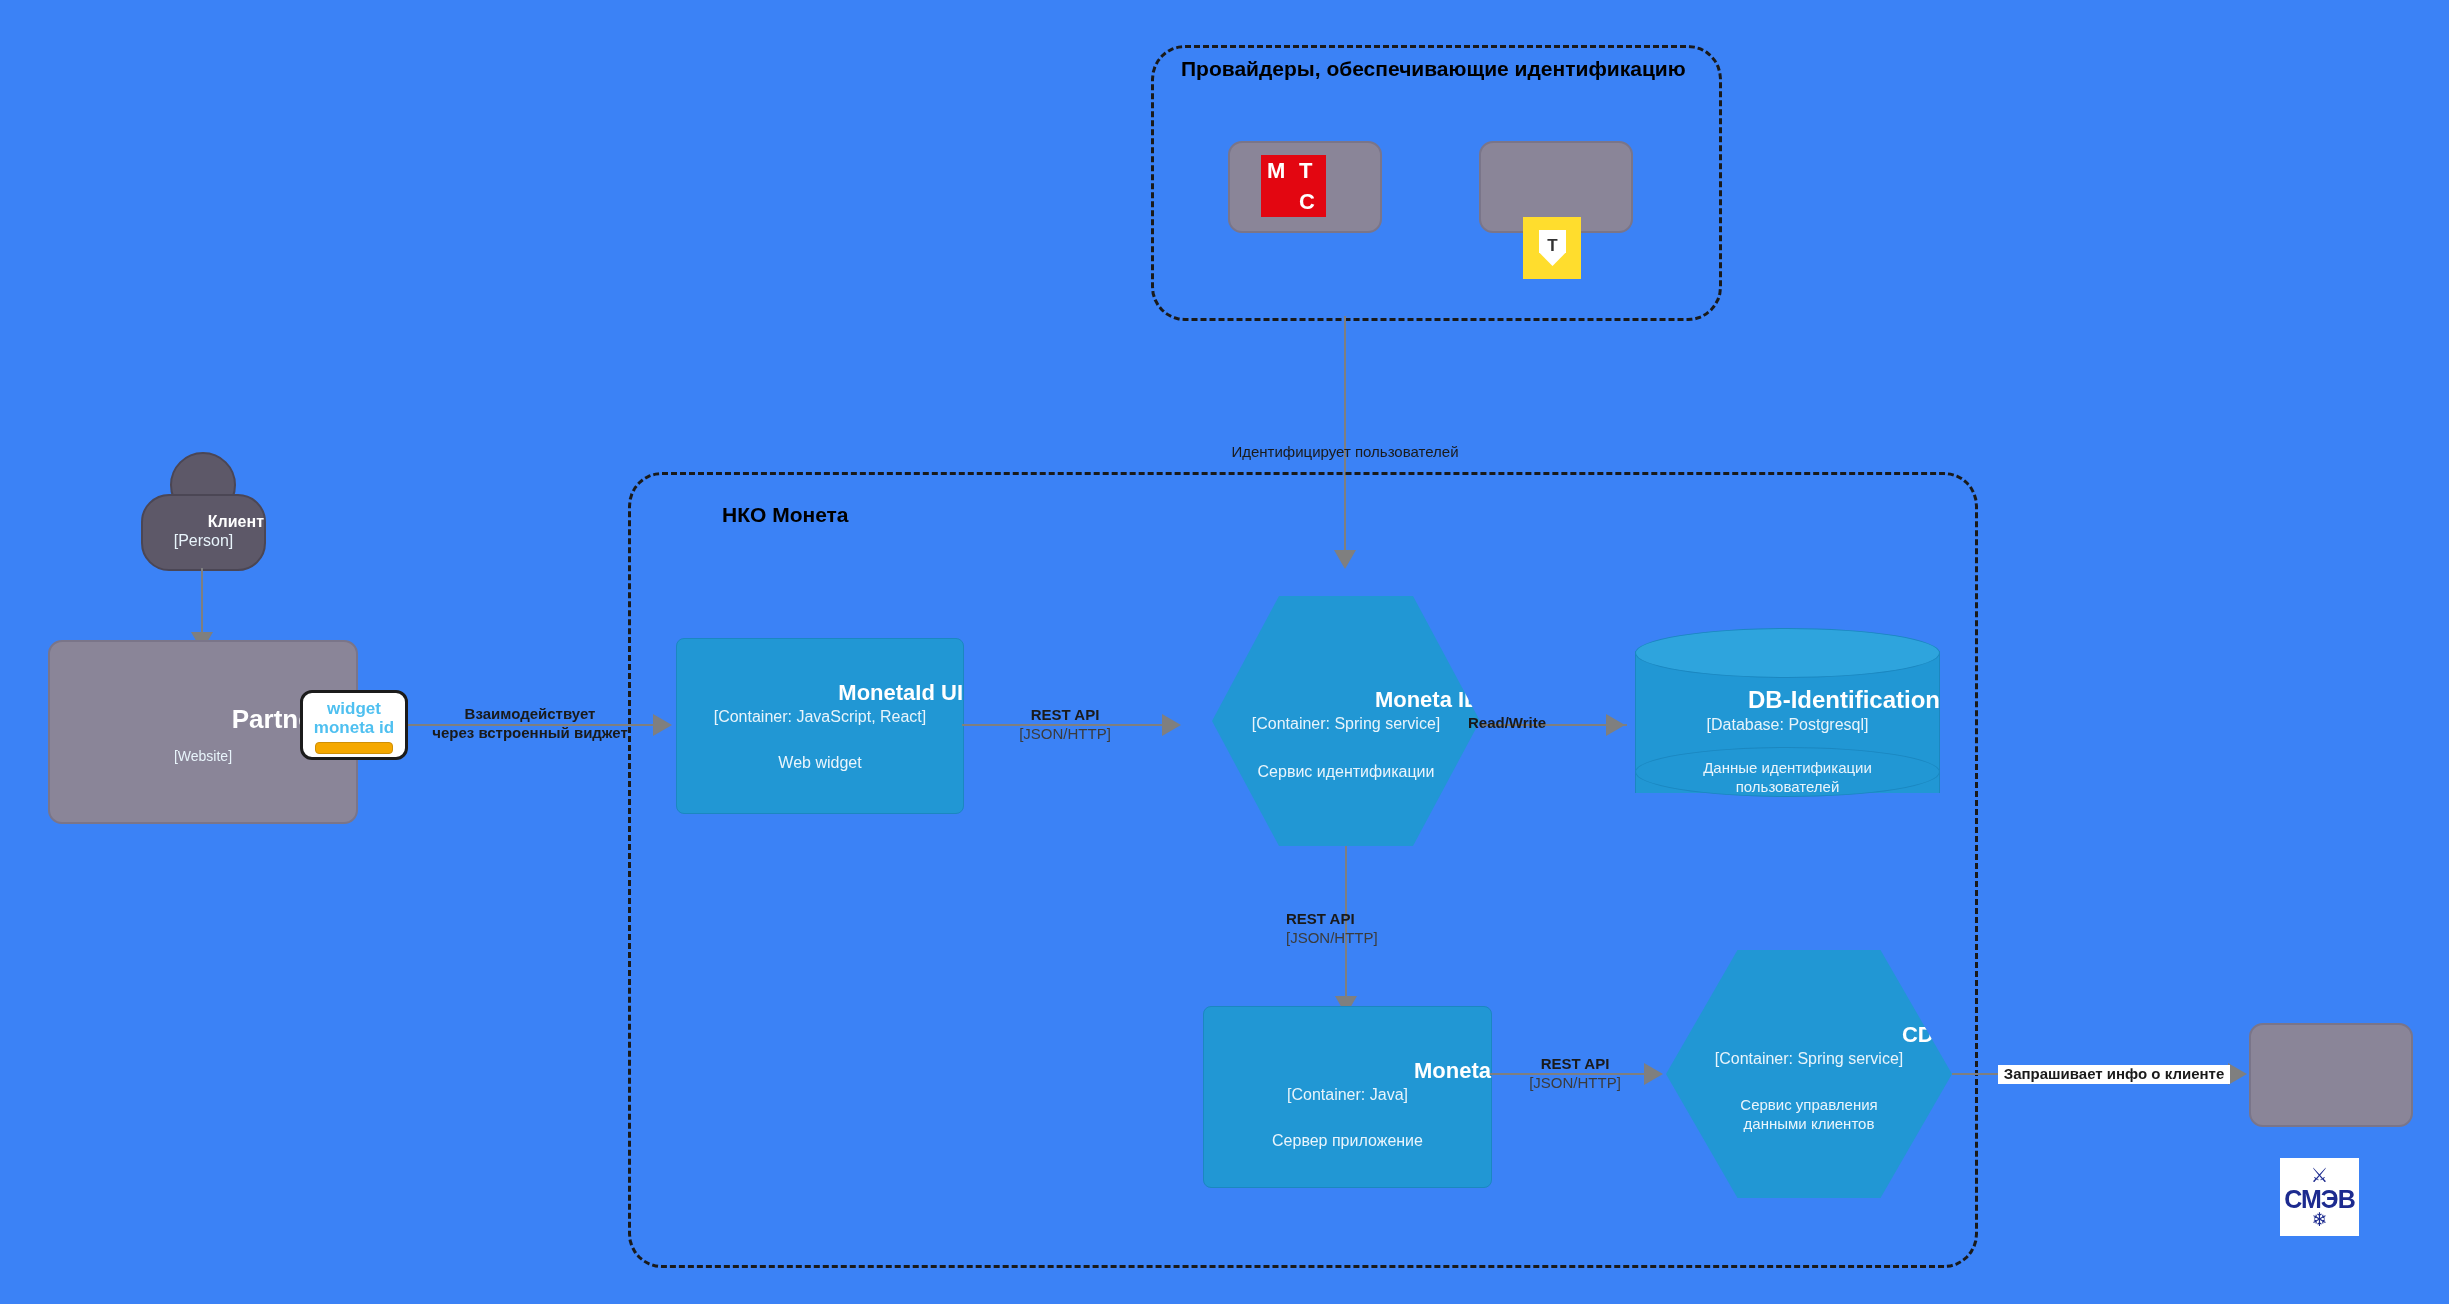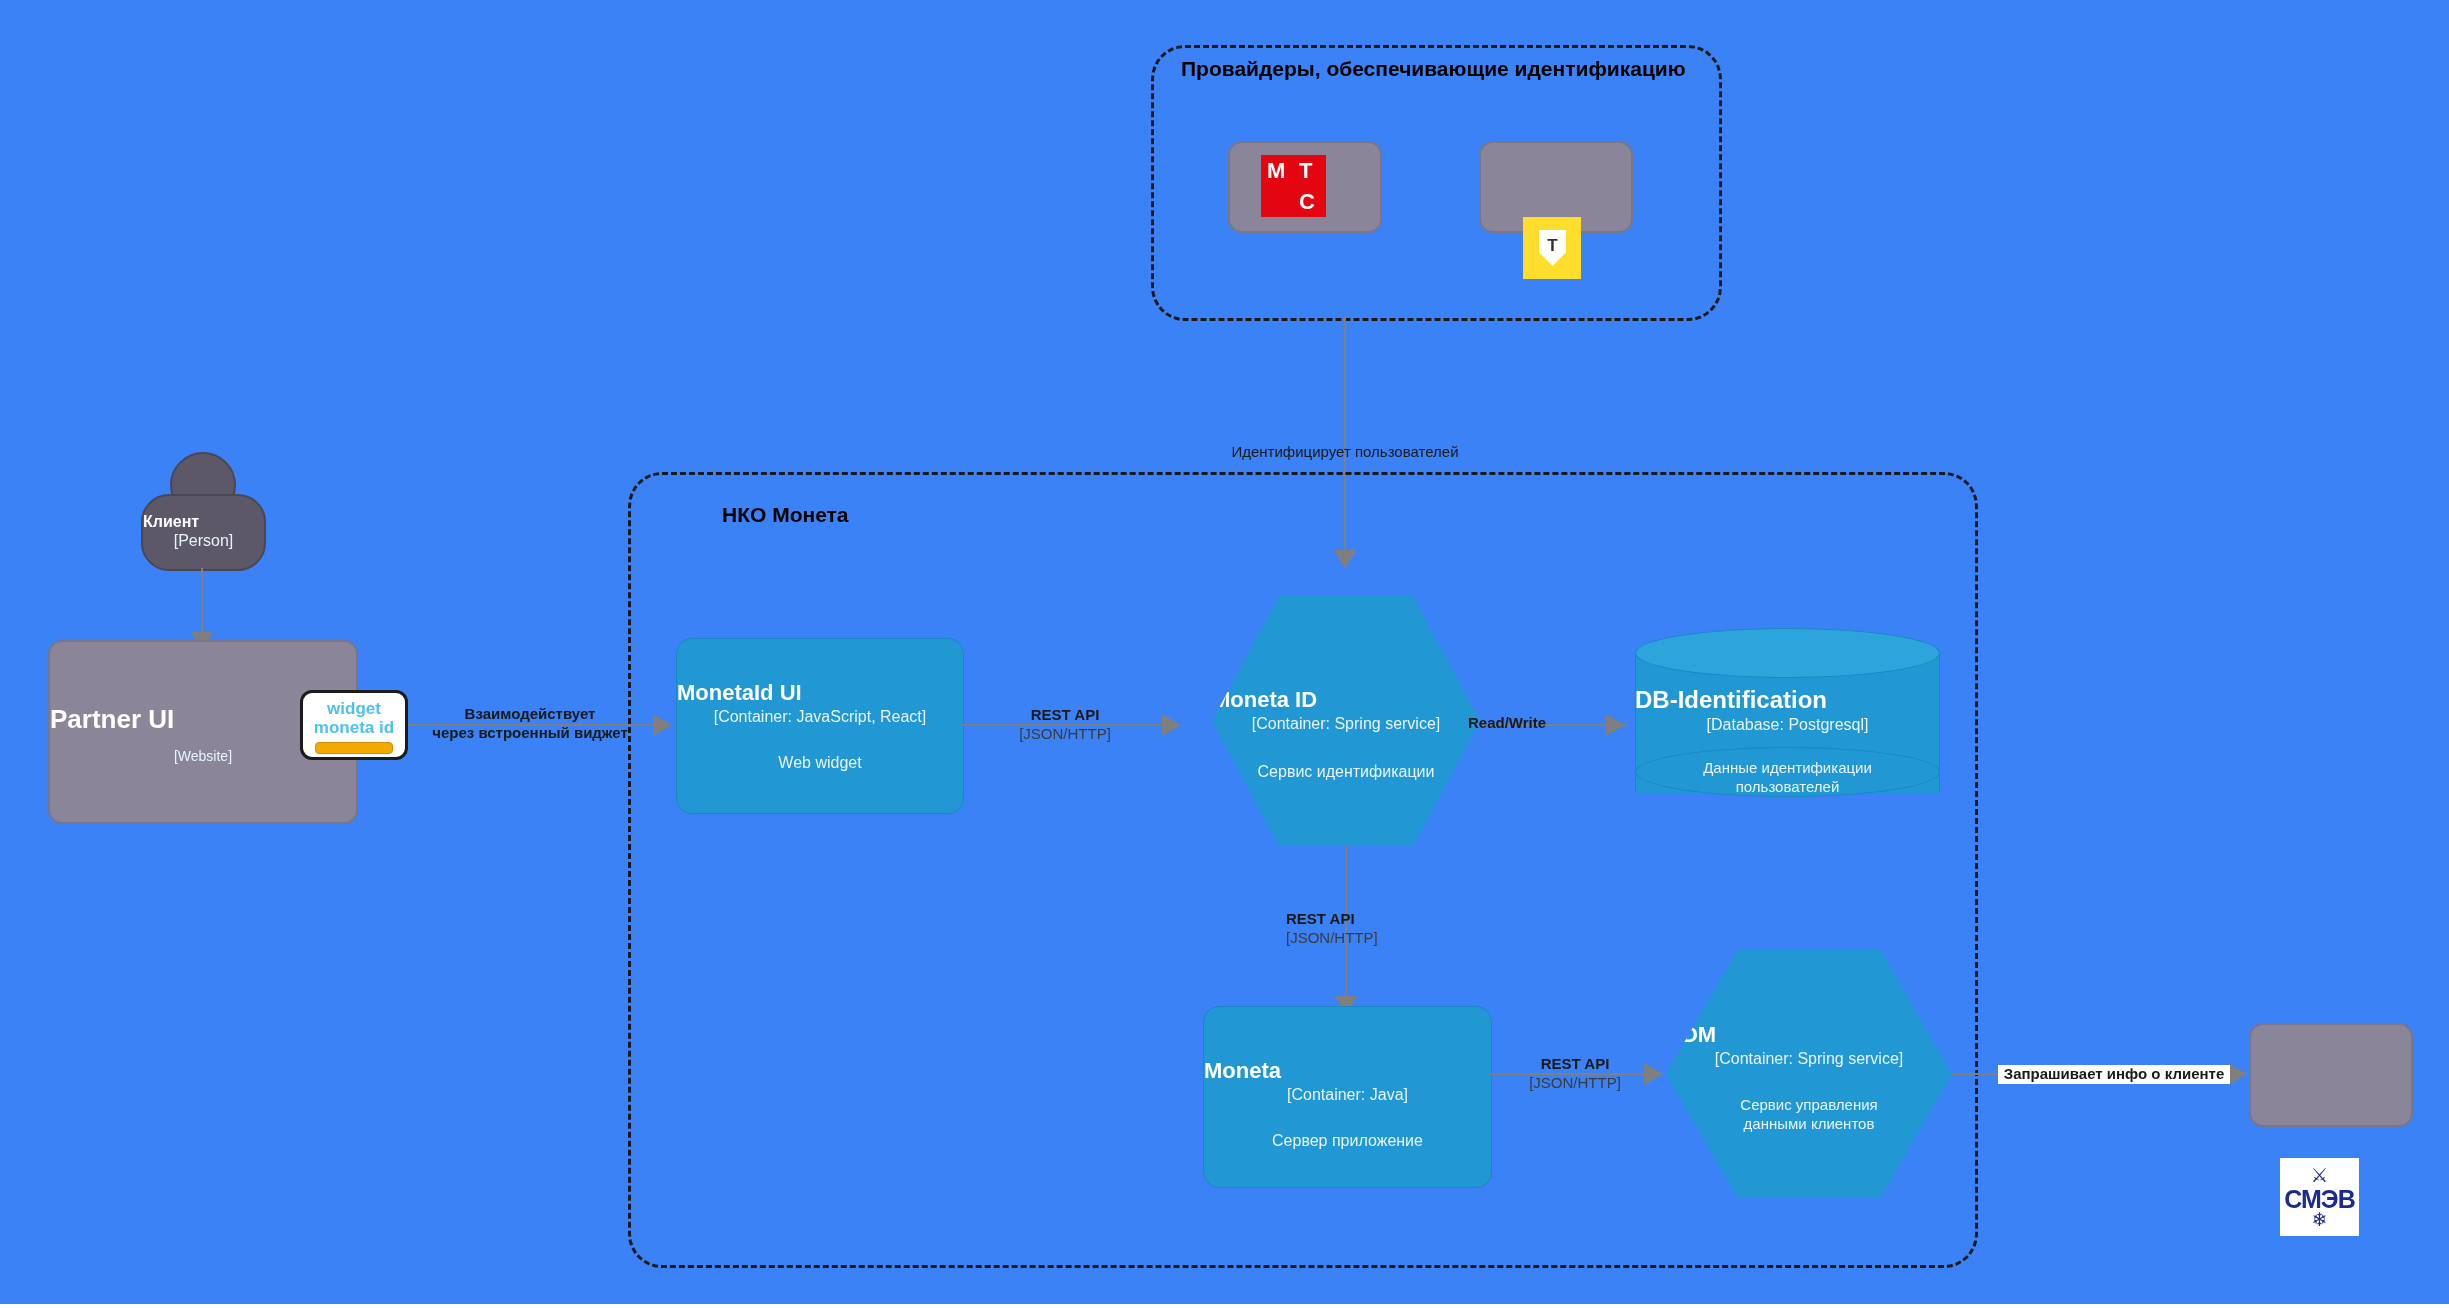--- a/index.html
+++ b/index.html
@@ -16,21 +16,21 @@
     height: 1304px;
     background: #3b82f6;
     overflow: hidden;
   }
   .abs { position: absolute; }
 
   
   .node-title {
     font-weight: bold;
     color: #ffffff;
-    text-align: left;
+    text-align: right;
     line-height: 1.18;
   }
   .node-tech {
     color: #e8f4fb;
     text-align: center;
     line-height: 1.18;
   }
   .node-desc {
     color: #eaf5fc;
     text-align: center;
@@ -66,21 +66,21 @@
   .grey-box {
     background: #8a8598;
     border: 2px solid #7a7589;
     border-radius: 14px;
   }
 
   
   .blue-box {
     background: #2197d4;
     border: 1px solid #1b87c0;
-    border-radius: 16px;
+    border-radius: 8px;
   }
 
   
   .hexagon {
     background: #2197d4;
     clip-path: polygon(25% 0%, 75% 0%, 100% 50%, 75% 100%, 25% 100%, 0% 50%);
   }
 
   
   .cyl-body {

